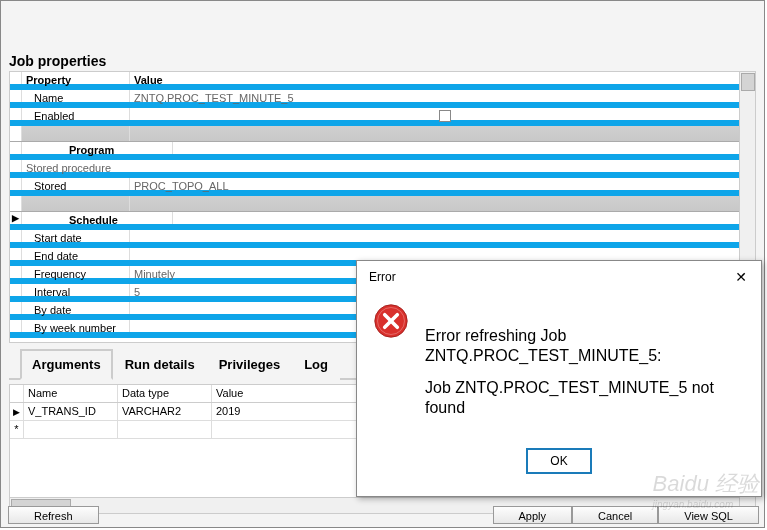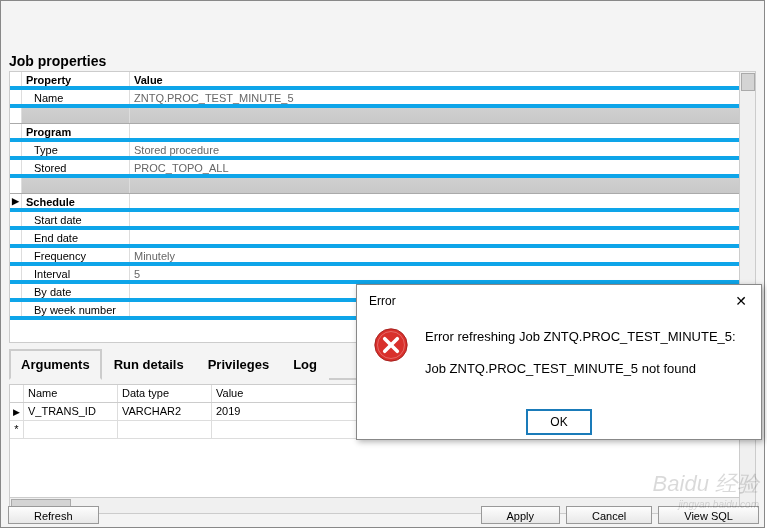--- a/index.html
+++ b/index.html
@@ -1,97 +1,103 @@
 <!DOCTYPE html>
 <html><head>
 <meta charset="utf-8">
 <style>
 * { box-sizing: border-box; margin: 0; padding: 0; }
 body { font-family: Arial, sans-serif; font-size: 11px; background: #fff; width: 767px; height: 530px; overflow: hidden; position: relative; }
 .main-panel { border: 1px solid #888; width: 765px; height: 528px; background: #f4f4f4; padding: 4px 8px; }
 .title { font-size: 14px; font-weight: bold; padding: 4px 0 2px 0; margin-top: 44px; }
 .property-grid { border: 1px solid #ccc; background: #fff; height: 272px; position: relative; }
-.grid-row { display: flex; border-bottom: 4px solid #0ea5e9; height: 18px; line-height: 17px; }
+.grid-row { display: flex; border-bottom: 6px solid #0ea5e9; height: 18px; line-height: 17px; }
 .grid-row.header { font-weight: bold; background: #fff; }
-.grid-row.section { font-weight: bold; background: #fff; }
+.grid-row.section { font-weight: bold; background: #fff; gap: 43px; }
 .grid-row.gray-sep { background: linear-gradient(#d0d0d0,#c8c8c8); height: 16px; border-bottom:1px solid #aaa; }
 .row-marker { width: 12px; border-right: 1px solid #ddd; background: #fff; display:flex; align-items:center; justify-content:center; }
 .prop-col { width: 108px; border-right: 1px solid #ddd; padding-left: 4px; }
 .val-col { flex: 1; padding-left: 4px; color: #666; position: relative; }
 .val-col.header { color: #000; }
 .val-dd { position: absolute; right: 2px; top: 2px; width: 14px; height: 12px; background: #f0f0f0; border: 1px solid #ccc; font-size: 8px; text-align: center; line-height: 10px; color: #555; }
 .checkbox-cell { display:flex; justify-content:center; }
 .checkbox-box { width:12px; height:12px; border:1px solid #888; margin-top:2px; background:#fff; }
 .scroll-r { position: absolute; right:0; top:0; width:16px; height:100%; background:#f0f0f0; border-left:1px solid #ccc; }
 .scroll-thumb { width:14px; height:18px; background:#d4d4d4; border:1px solid #aaa; margin:1px; }
 .tabs-area { margin-top: 4px; }
 .tabs { display: flex; border-bottom: 2px solid #ccc; }
 .tab { padding: 6px 10px; font-size: 13px; font-weight: bold; border: 2px solid transparent; border-bottom: none; position: relative; top: 2px; background:#f4f4f4; }
-.tab.active { border-color: #ccc; background: #f4f4f4; border-bottom: 2px solid #f4f4f4; }
+.tab.active { border-color: #ccc; background: #f4f4f4; border-bottom: 2px solid #f4f4f4; margin-left: 11px; }
 .args-grid { border: 1px solid #ccc; background: #fff; height: 130px; margin-top: 4px; position: relative; }
 .args-head { display: flex; background:#fff; border-bottom:1px solid #ccc; height:18px; line-height:17px; }
 .args-row { display: flex; border-bottom:1px solid #ddd; height:18px; line-height:17px; }
 .acol { border-right:1px solid #ddd; padding-left:4px; }
 .acol.m { width:14px; padding:0; text-align:center; }
 .acol.n { width:94px; }
 .acol.d { width:94px; }
 .acol.v { flex:1; }
 .args-scroll-h { position:absolute; bottom:0; left:0; right:16px; height:16px; background:#f0f0f0; border-top:1px solid #ccc; }
 .scroll-h-thumb { height:14px; width:60px; background:#d4d4d4; border:1px solid #aaa; margin:1px; }
 .bottom-bar { position: absolute; bottom: 6px; left: 8px; right: 8px; display: flex; }
 .btn { background: linear-gradient(#fdfdfd,#e8e8e8); border: 1px solid #999; padding: 3px 25px; font-size: 11px; height: 18px; cursor:pointer; }
-.btn-group-r { margin-left: auto; display: flex; gap: 6px; }
-.dialog { position: absolute; top: 284px; left: 356px; width: 406px; background: #fff; border: 1px solid #888; box-shadow: 2px 2px 6px rgba(0,0,0,0.3); }
+.btn-group-r { margin-left: auto; display: flex; }
+.dialog { position: absolute; top: 260px; left: 356px; width: 406px; background: #fff; border: 1px solid #888; box-shadow: 2px 2px 6px rgba(0,0,0,0.3); }
 .dialog-title { display:flex; align-items:center; padding: 8px 10px 4px 12px; font-size: 12px; }
 .dialog-close { margin-left:auto; font-size:14px; cursor:pointer; padding:0 4px; }
 .dialog-body { display:flex; padding: 14px 16px 10px 16px; gap: 16px; }
 .err-icon { width: 36px; height: 36px; flex-shrink:0; }
-.dialog-msg { font-size: 13px; line-height: 20px; }
+.dialog-msg { font-size: 16px; line-height: 20px; margin-top: 23px; }
 .dialog-msg p { margin-bottom: 12px; }
-.dialog-btns { text-align:center; padding: 8px 0 4px 0; }
+.dialog-btns { text-align:center; padding: 8px 0 22px 0; }
 .ok-btn { background: #fff; border: 2px solid #1a7bb9; padding: 4px 22px; font-size: 12px; cursor:pointer; }
 .watermark { position:absolute; right:8px; bottom:20px; font-size:22px; color:rgba(0,0,0,0.15); font-style:italic; pointer-events:none; font-family: 'Microsoft YaHei', sans-serif; }
-.watermark small { font-size:10px; display:block; text-align:right; }
+.watermark small { font-size:10px; display:block; }
 .indent { padding-left: 12px; }
 .tri { font-size:9px; }
 </style>
 </head>
 <body>
 
 <div class="main-panel">
   <div class="title">Job properties</div>
 
   <div class="property-grid">
     <div class="grid-row header">
       <div class="row-marker"></div>
       <div class="prop-col">Property</div>
       <div class="val-col header">Value</div>
     </div>
     <div class="grid-row">
       <div class="row-marker"></div>
       <div class="prop-col indent">Name</div>
       <div class="val-col">ZNTQ.PROC_TEST_MINUTE_5</div>
     </div>
+    <div class="grid-row">
+      <div class="row-marker"></div>
+      <div class="prop-col indent">Enabled</div>
+      <div class="val-col checkbox-cell">
+          <div class="checkbox-box"></div>
+        </div>
+    </div>
     <div class="grid-row gray-sep">
         <div class="row-marker"></div>
         <div class="prop-col"></div>
         <div class="val-col">
           <span class="val-dd">▾</span>
         </div>
       </div>
     <div class="grid-row section">
       <div class="row-marker"></div>
       <div class="prop-col">Program</div>
       <div class="val-col">
           <span class="val-dd">▾</span>
         </div>
     </div>
     <div class="grid-row">
       <div class="row-marker"></div>
-      <div class="prop-col indent">Type</div>
       <div class="val-col"><span>Stored procedure</span><span class="val-dd">▾</span></div>
     </div>
     <div class="grid-row">
       <div class="row-marker"></div>
       <div class="prop-col indent">Stored</div>
       <div class="val-col"><span>PROC_TOPO_ALL</span><span class="val-dd">…</span></div>
     </div>
     <div class="grid-row gray-sep">
         <div class="row-marker"></div>
         <div class="prop-col"></div>

